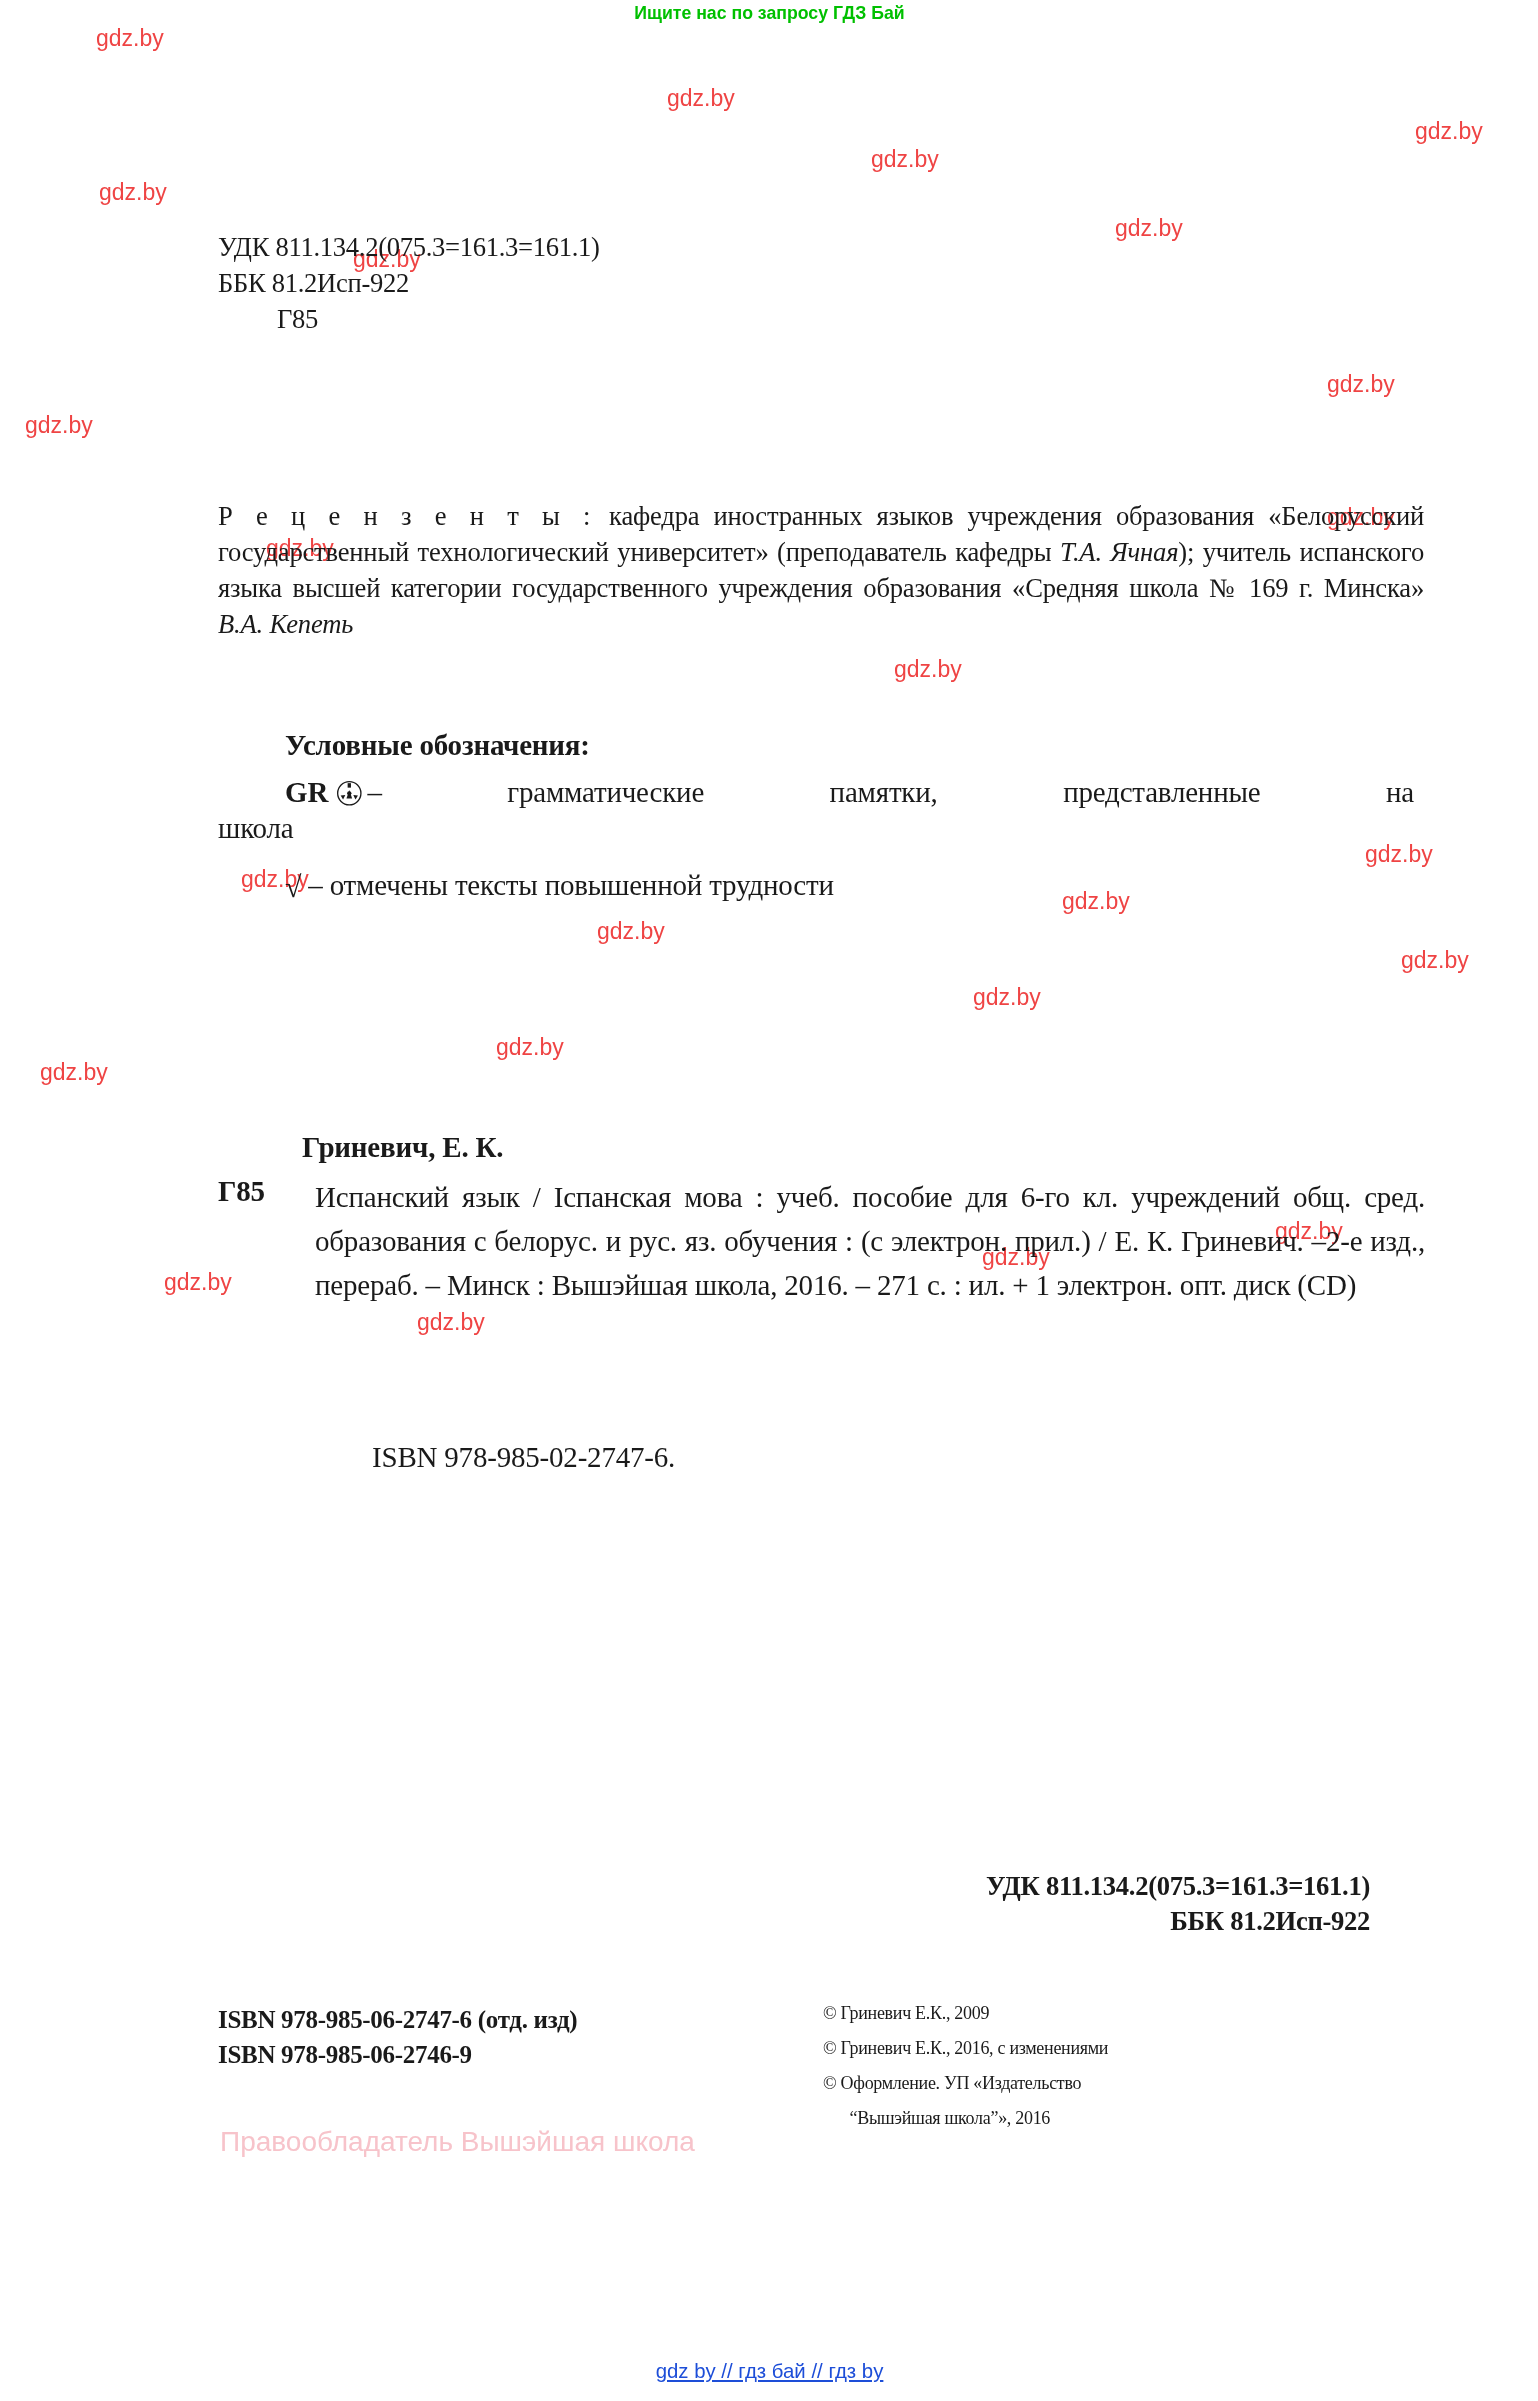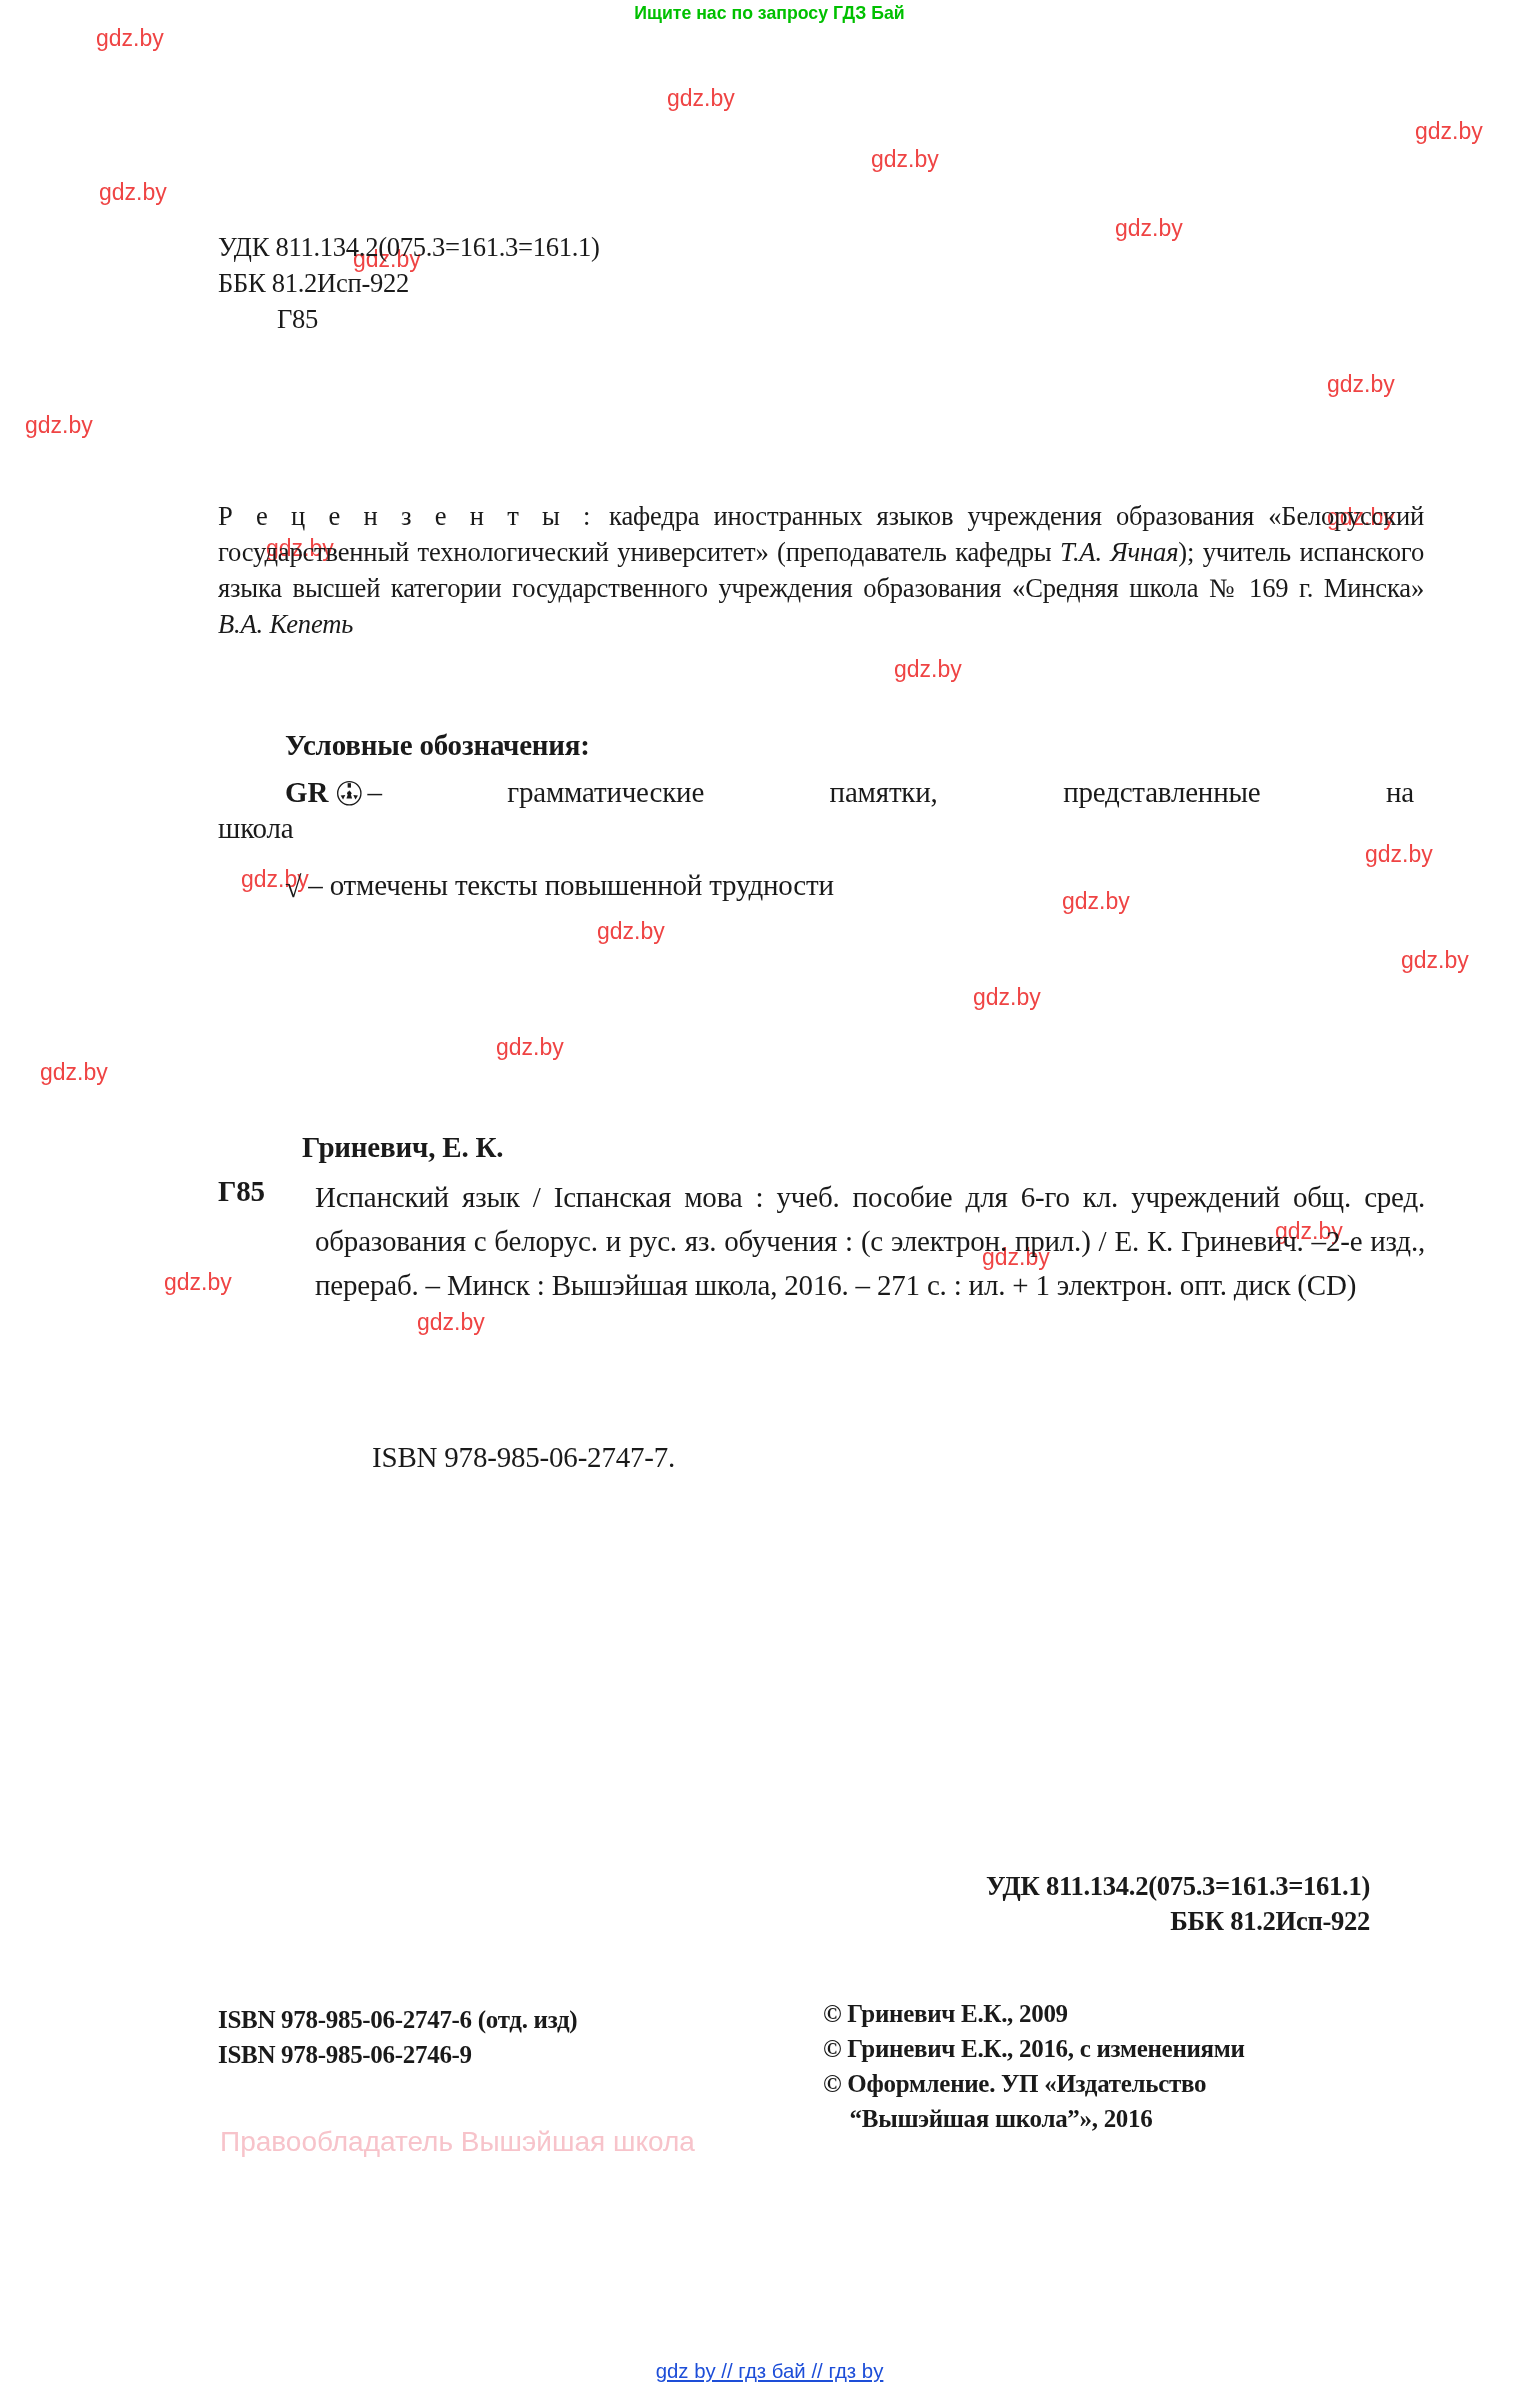--- a/index.html
+++ b/index.html
@@ -214,25 +214,24 @@
     line-height: 35px;
     font-weight: 700;
     letter-spacing: -0.3px;
     white-space: nowrap;
   }
 
   .copyright-block {
     position: absolute;
     left: 823px;
     top: 1996px;
-    font-size: 25px;
+    font-size: 18px;
     line-height: 35px;
     letter-spacing: -0.3px;
     white-space: nowrap;
-    font-weight: bold;
   }
   .copyright-block .indent { padding-left: 26.6px; display: block; }
 </style>
 </head>
 <body>
 
 <div id="page">
 
   <div class="promo-banner">Ищите нас по запросу ГДЗ Бай</div>
 
@@ -290,21 +289,21 @@
   <div class="legend-diske">школа</div>
 
   <div class="legend-row2">
     <span class="radical">√</span>
     <span>– отмечены тексты повышенной трудности</span>
   </div>
 
   <div class="biblio-author">Гриневич, Е. К.</div>
   <div class="biblio-index">Г85</div>
   <div class="biblio-body">Испанский язык / Іспанская мова : учеб. пособие для 6-го кл. учреждений общ. сред. образования с белорус. и рус. яз. обучения : (с электрон. прил.) / Е. К. Гриневич. –2-е изд., перераб. – Минск : Вышэйшая школа, 2016. – 271 с. : ил. + 1 электрон. опт. диск (CD)</div>
-  <div class="biblio-isbn">ISBN 978-985-06-2747-7.</div>
+  <div class="biblio-isbn">ISBN 978-985-02-2747-6.</div>
 
   <div class="udk-bottom">
     <div>УДК 811.134.2(075.3=161.3=161.1)</div>
     <div>ББК 81.2Исп-922</div>
   </div>
 
   <div class="isbn-block">
     <div>ISBN 978-985-06-2747-6 (отд. изд)</div>
     <div>ISBN 978-985-06-2746-9</div>
   </div>

